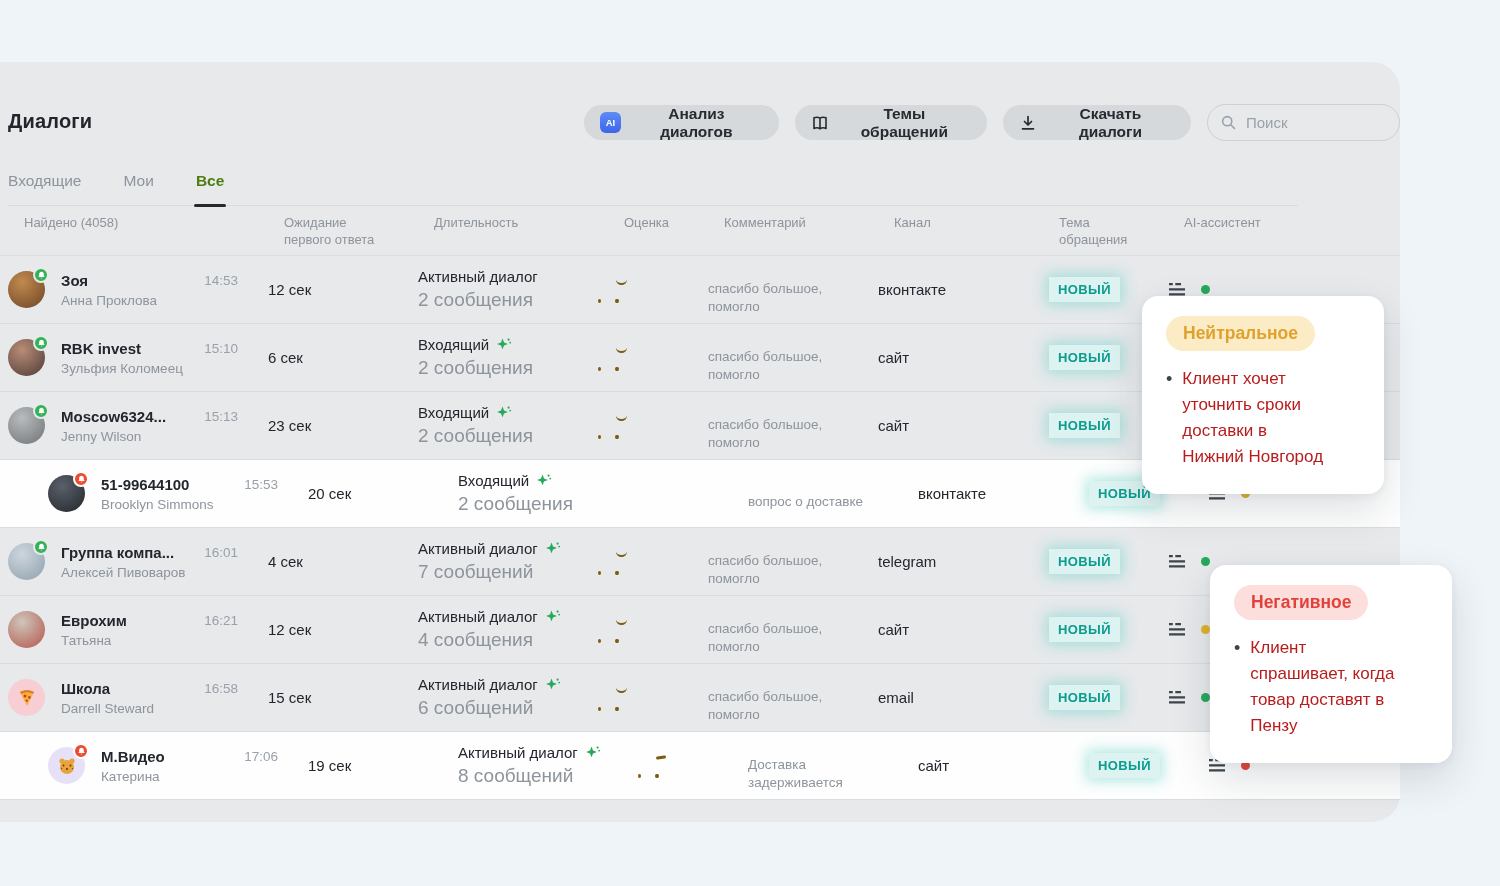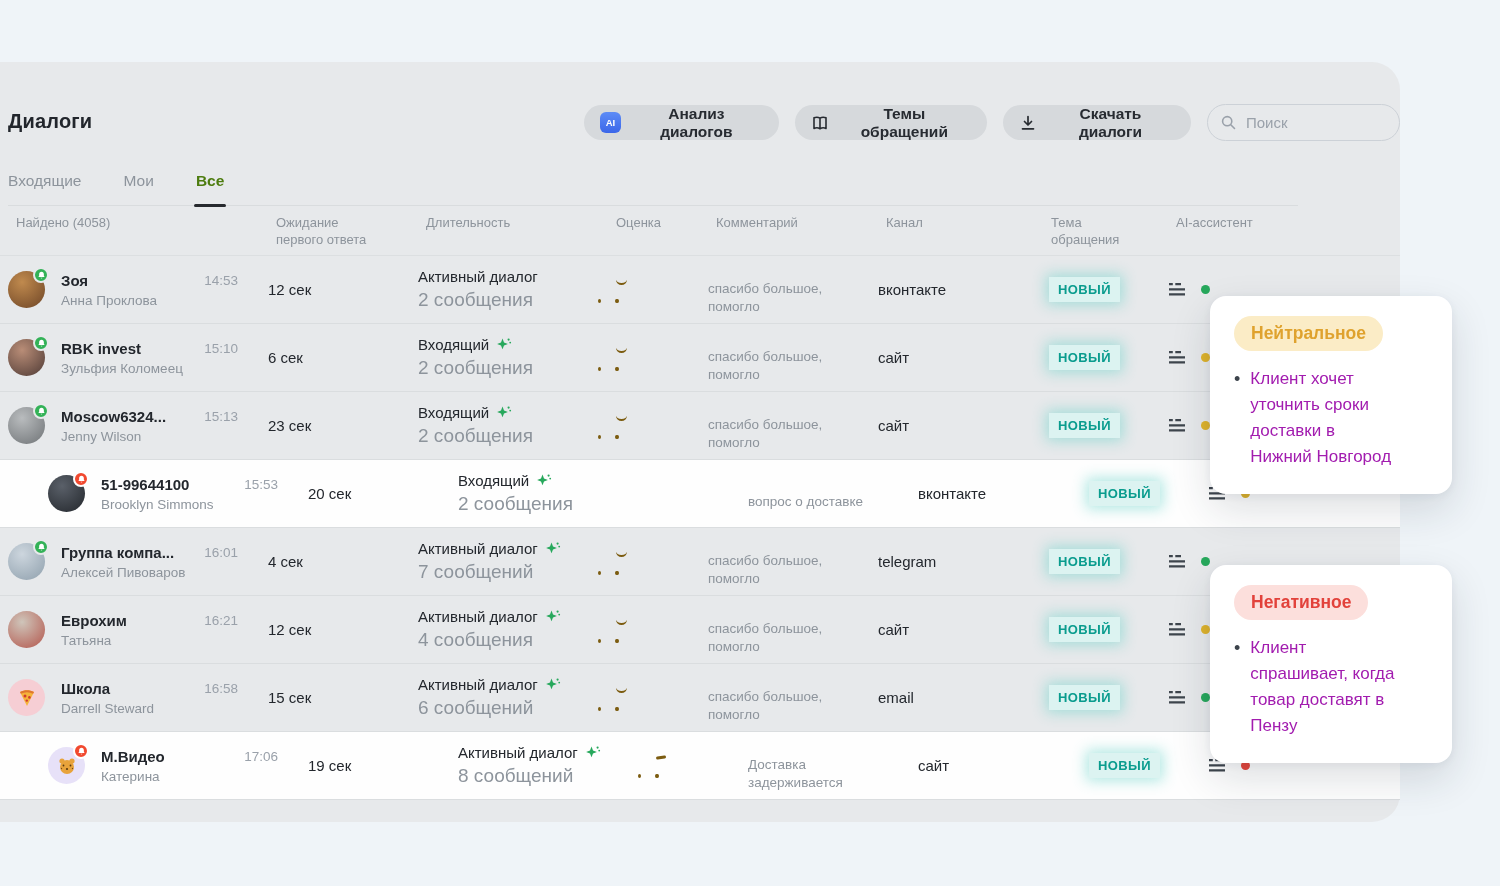--- a/index.html
+++ b/index.html
@@ -45,21 +45,21 @@
   .tab.active { color:#4d7c0f; font-weight:600; }
   .tab.active::after {
     content:""; position:absolute; left:50%; transform:translateX(-50%); bottom:-2px;
     width:32px; height:3.5px; border-radius:3px; background:#26292e;
   }
 
   
   .thead {
     position:absolute; left:0; top:144px; width:1400px; height:50px;
     display:grid; grid-template-columns:260px 150px 190px 100px 170px 165px 125px 1fr;
-    padding:8px 0 0 16px; border-bottom:1px solid #dcdfe1;
+    padding:8px 0 0 24px; border-bottom:1px solid #dcdfe1;
     font-size:13px; color:#8d949c; line-height:17px; white-space:pre-line;
   }
   .rows { position:absolute; left:0; top:194px; width:1400px; }
   .trow {
     display:grid; grid-template-columns:260px 150px 190px 100px 170px 165px 125px 1fr;
     height:68px; padding-left:8px; align-items:center; border-bottom:1px solid #dadddf; cursor:pointer;
   }
   .trow.selected { background:#fefefe;padding-left:48px; }
   .cell-name { display:flex; align-items:center; gap:16px; height:100%; padding-right:30px; }
   .avatar { position:relative; width:37px; height:37px; border-radius:50%; flex:0 0 37px; display:flex; align-items:center; justify-content:center; }
@@ -98,21 +98,21 @@
 
   
   .tooltip-card {
     position:absolute; width:242px; background:#fff; border-radius:16px;
     box-shadow:0 16px 40px rgba(30,40,60,.14), 0 2px 8px rgba(30,40,60,.06);
     padding:20px 24px 24px 24px; z-index:5;
   }
   .tt-pill { display:inline-block; padding:7px 17px; border-radius:999px; font-size:17.5px; font-weight:700; }
   .tt-body { display:flex; gap:10px; margin-top:15px; }
   .tt-bullet { font-size:18px; color:#3c434b; line-height:26px; }
-  .tt-text { font-size:17px; color:#a21caf; line-height:26px; white-space:pre-line; }
+  .tt-text { font-size:17px; color:#b91c1c; line-height:26px; white-space:pre-line; }
 </style>
 </head>
 <body>
 
 <div class="page">
   <div class="card">
 
     <div class="page-title">Диалоги</div>
 
     <div class="toolbar">
@@ -510,21 +510,21 @@
       <svg width="19" height="15" viewBox="0 0 19 15">
   <path d="M1 2.2h3.8M7.3 2.2h5.7M1 7.3h16M1 12.4h16" stroke="#3e454d" stroke-width="2.2"></path>
             </svg>
       <span class="ai-dot" style="background:#e8463c;"></span>
     </div>
   </div>
       </div>
   </div>
 
   <div id="tooltips">
-  <div class="tooltip-card" style="left:1210px;top:296px;">
+  <div class="tooltip-card" style="left:1142px;top:296px;">
     <span class="tt-pill" style="background:#fbecc6;color:#dfa22e;">Нейтральное</span>
     <div class="tt-body">
       <span class="tt-bullet">•</span>
       <span class="tt-text">Клиент хочет
 уточнить сроки
 доставки в
 Нижний Новгород</span>
     </div>
   </div>
   <div class="tooltip-card" style="left:1210px;top:565px;">

